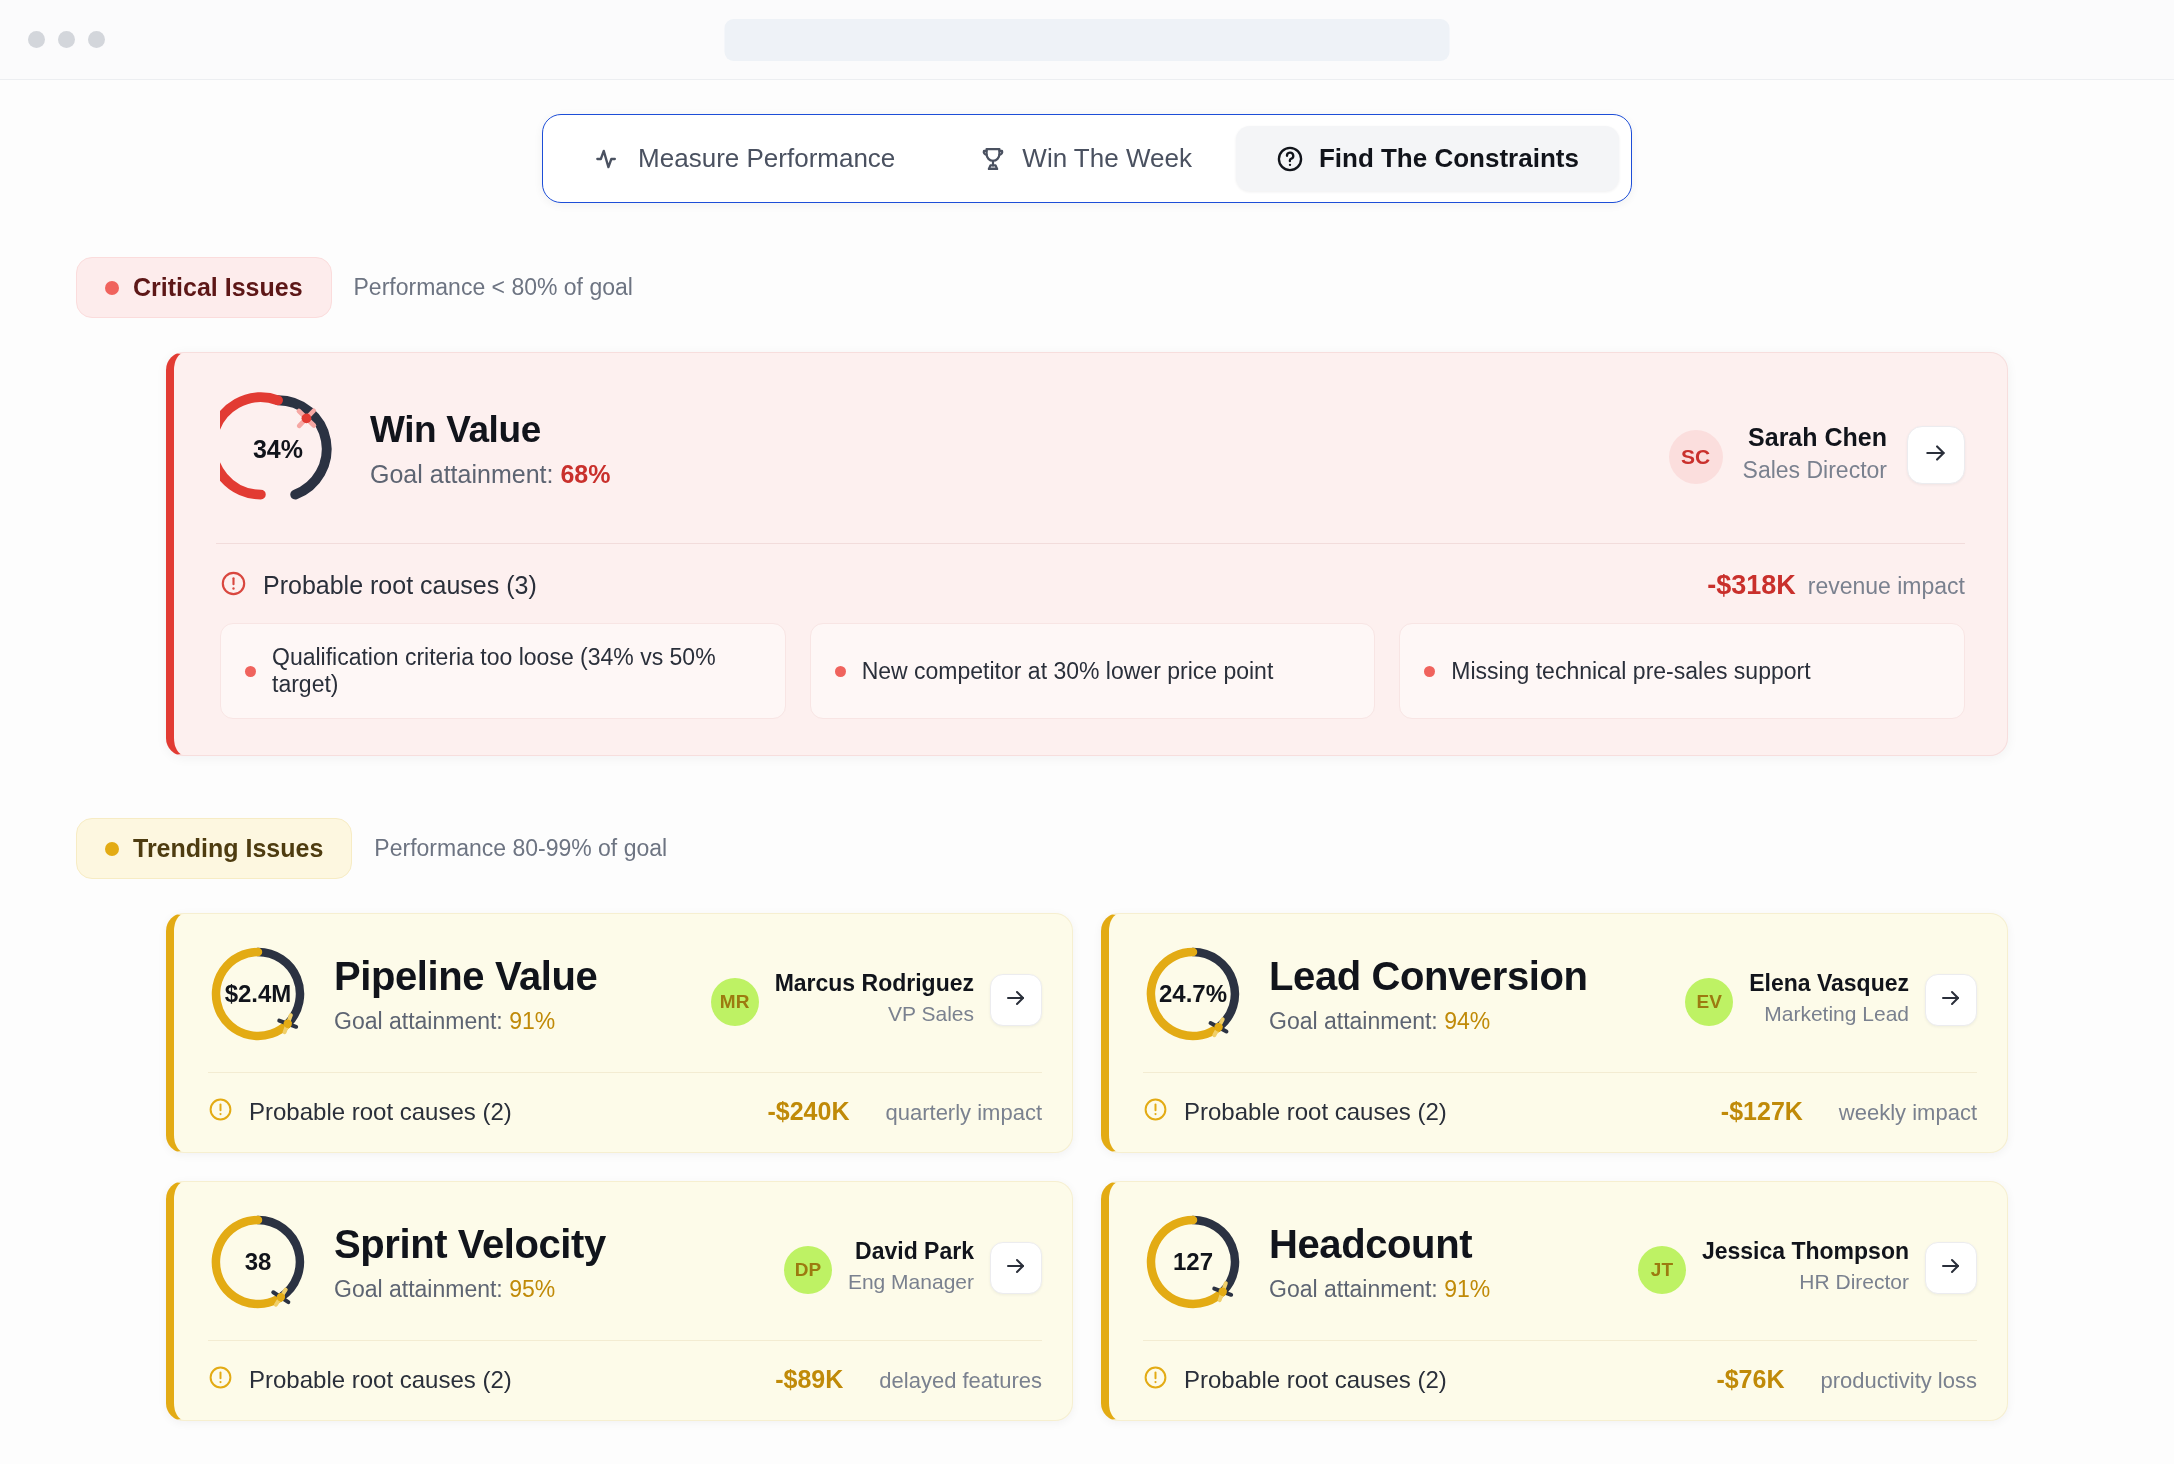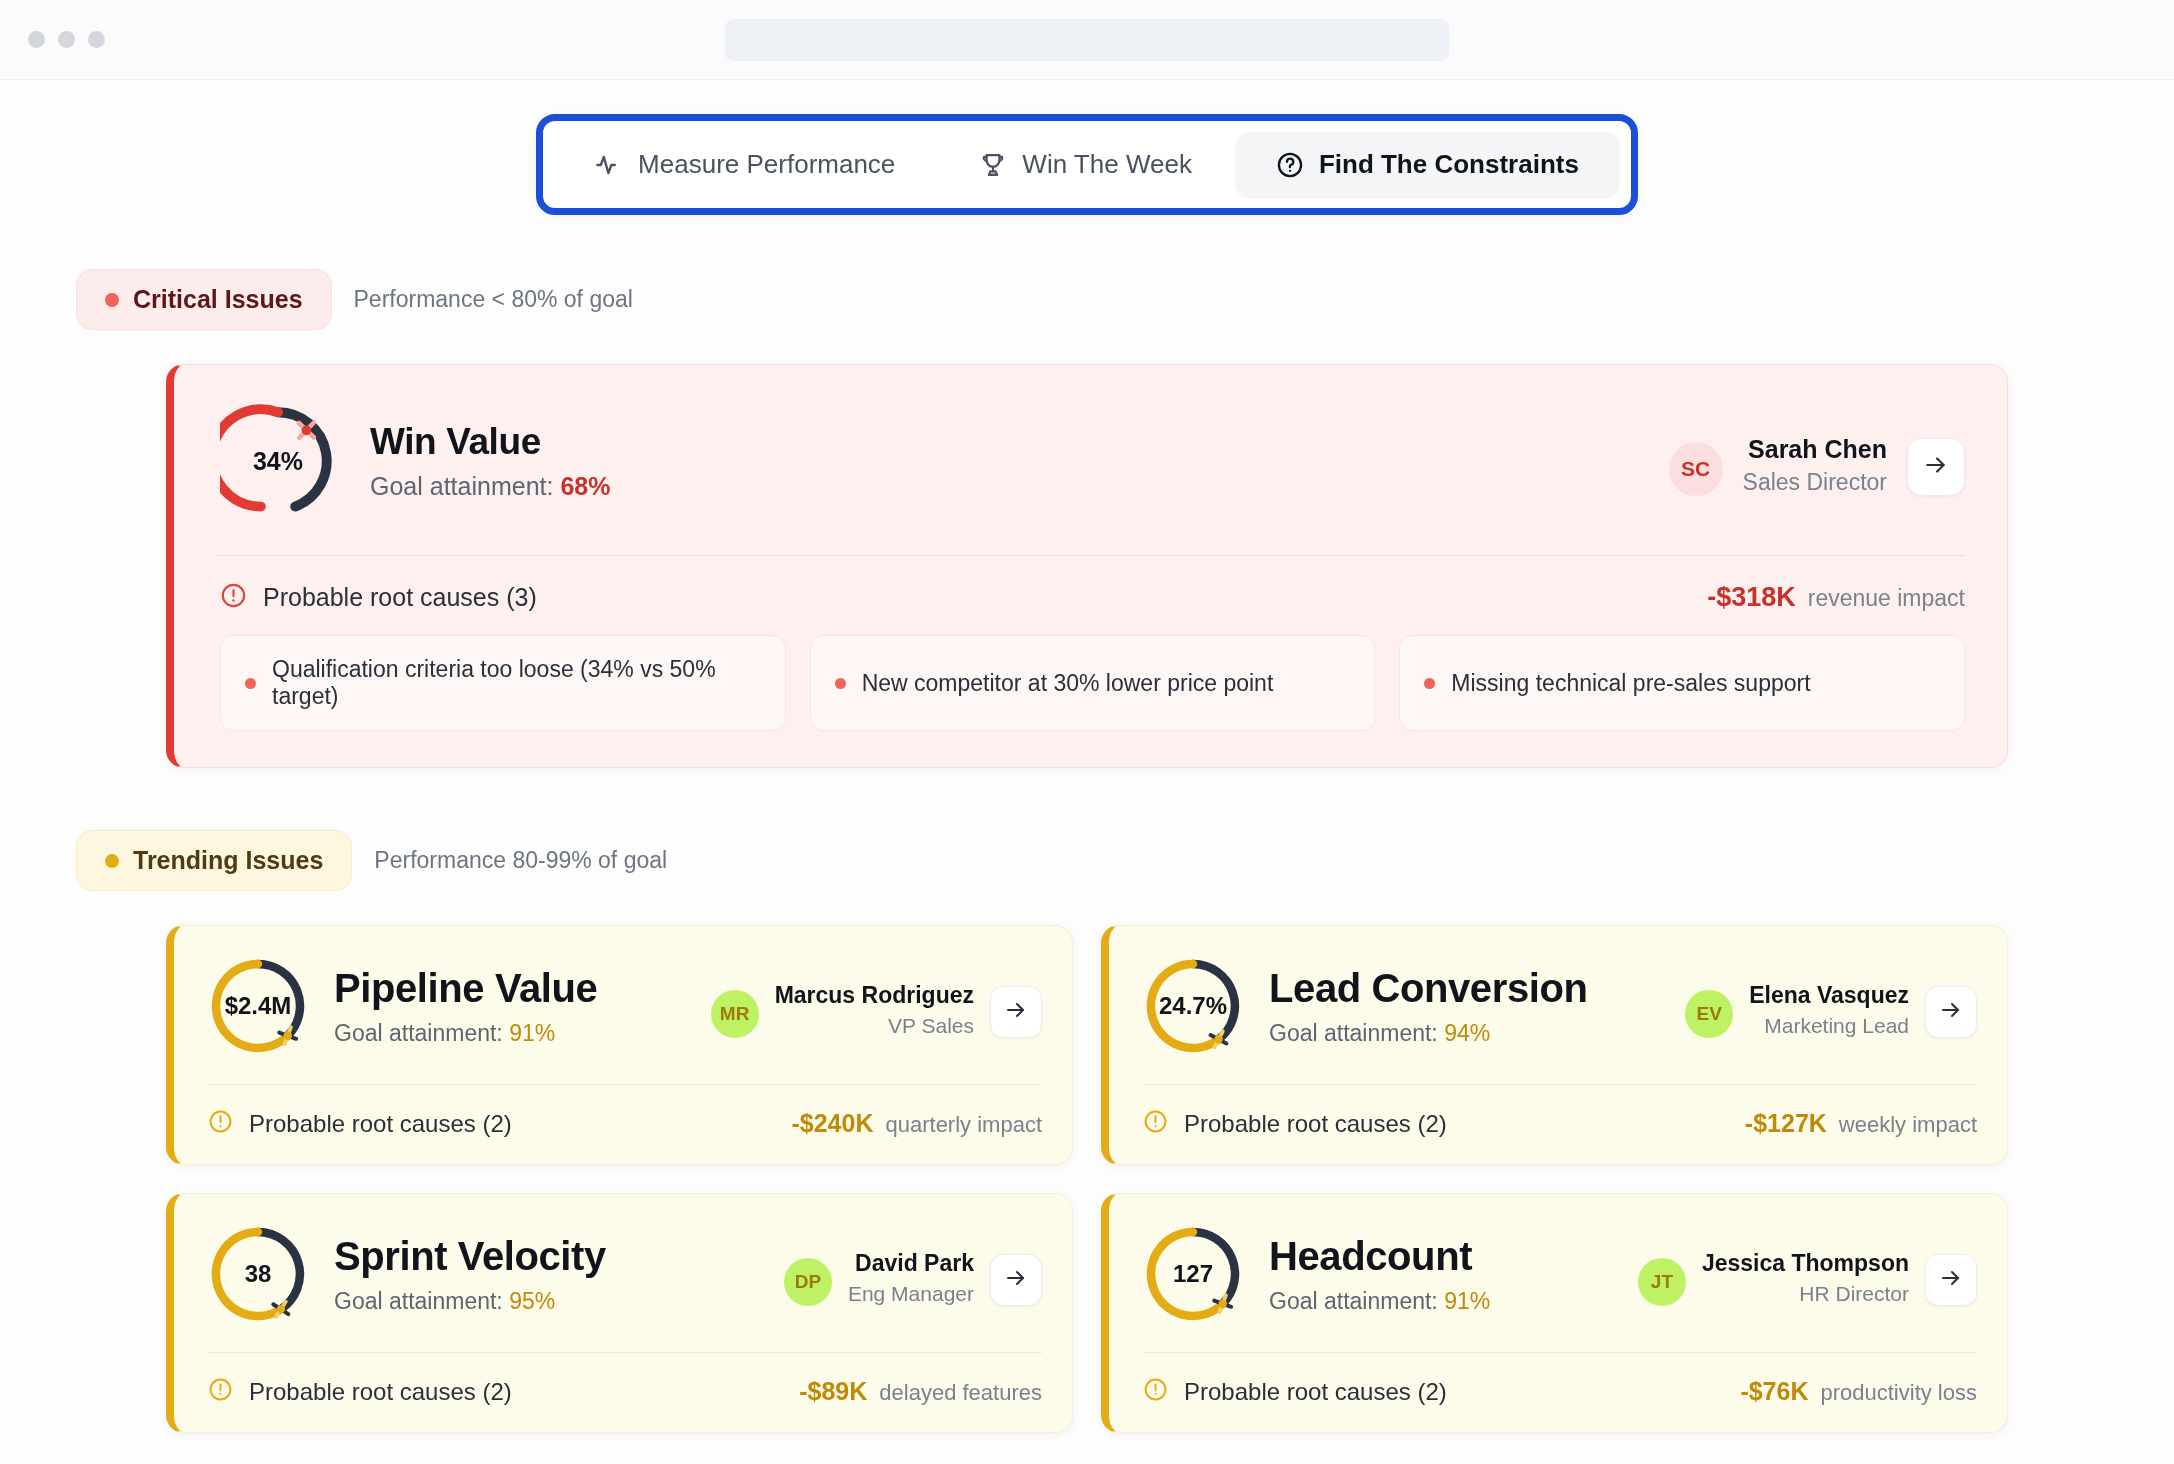--- a/index.html
+++ b/index.html
@@ -37,21 +37,21 @@
     height: 1384px;
     background: #fdfdfd;
     padding: 0;
   }
 
   
   .tabs-wrap { display: flex; justify-content: center; padding-top: 34px; }
   .tabs {
     display: flex; align-items: center;
     background: #ffffff;
-    border: 7px solid #1d4ed8;
+    border: 1px solid #1d4ed8;
     border-radius: 19px;
     padding: 11px 12px;
     box-shadow: 0 2px 10px rgba(22,28,45,.055);
     gap: 4px;
   }
   .tab {
     display: flex; align-items: center; gap: 15px;
     padding: 17px 40px;
     border-radius: 14px;
     font-size: 26px;
@@ -188,21 +188,21 @@
     overflow: hidden;
   }
   .tcard .card-top { padding: 30px 30px 28px 34px; }
   .tcard .metric-main { gap: 26px; }
   .tcard .mtitle { font-size: 40px; }
   .tcard .msub { font-size: 23px; }
   .tcard .divider { margin: 0 30px 0 34px; }
   .tcard .card-foot { padding: 24px 30px 26px 34px; }
   .tcard .causes-label { font-size: 24px; }
   .tcard .impact-val { font-size: 25px; }
-  .tcard .impact-note { font-size: 22px; }
+  .tcard .impact-note { font-size: 22px; margin-left: 24px; }
   .tcard .avatar { width: 48px; height: 48px; font-size: 19px; }
   .tcard .owner-name { font-size: 23px; }
   .tcard .owner-role { font-size: 21px; }
   .tcard .arrow-btn { width: 52px; height: 52px; border-radius: 13px; }
   .tcard .owner { gap: 16px; }
   .tcard .gauge { width: 100px; height: 100px; }
 </style>
 </head>
 <body>
 

